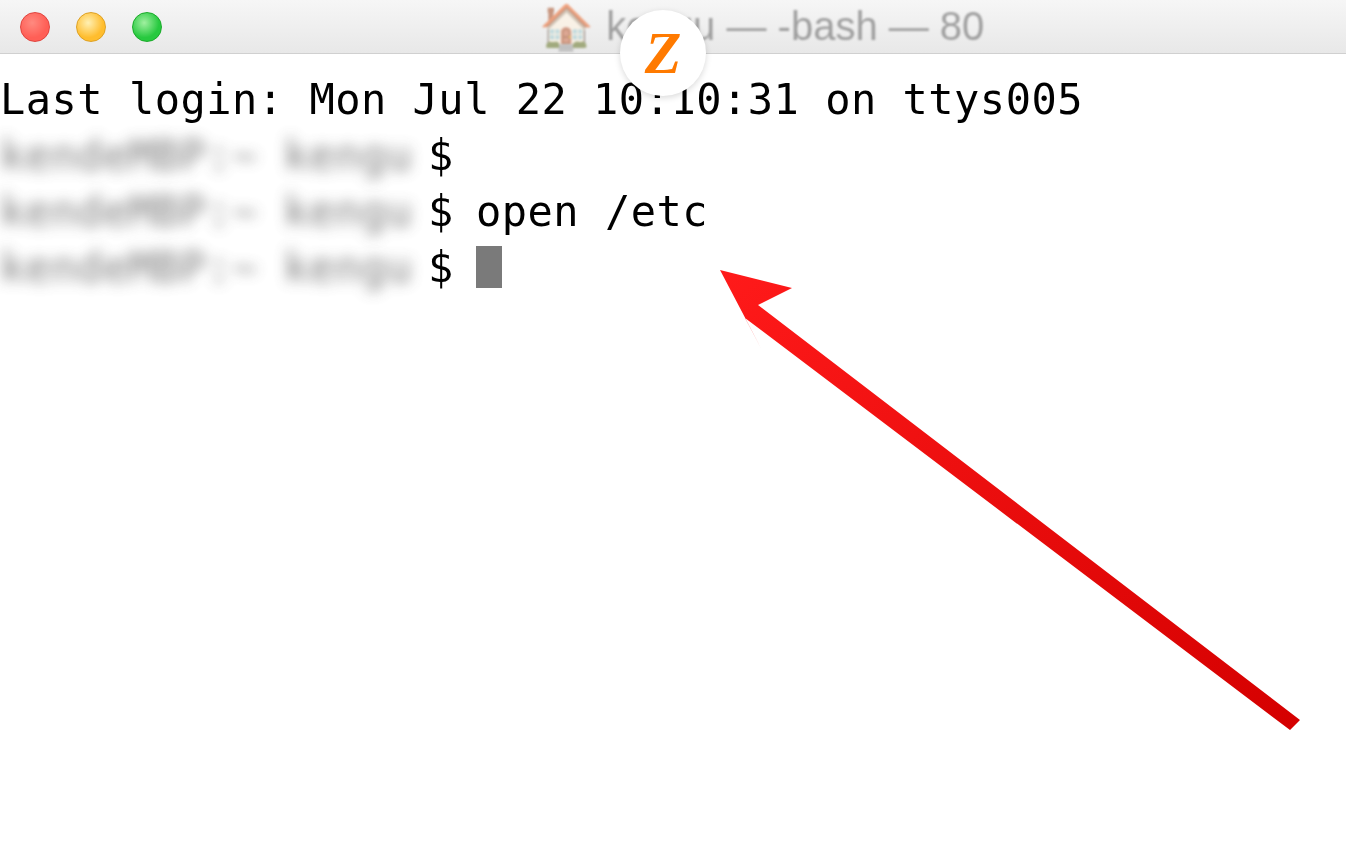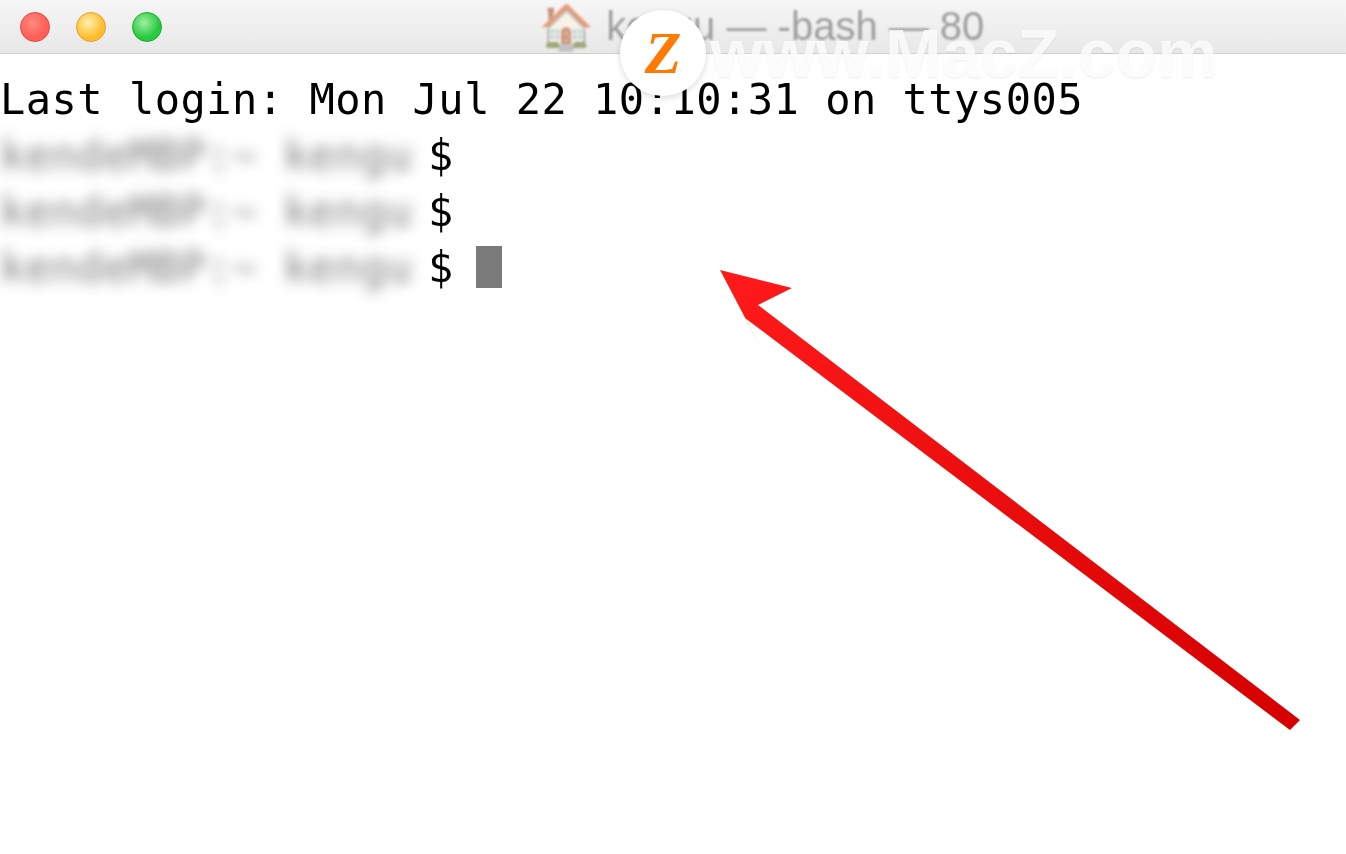--- a/index.html
+++ b/index.html
@@ -144,30 +144,29 @@
     <div class="traffic-light green"></div>
   </div>
   <div class="titlebar-title">
     <span class="home-icon">🏠</span>
     <span>kengu — -bash — 80</span>
   </div>
 </div>
 
 <div class="watermark">
   <div class="watermark-badge">Z</div>
-  <div class="watermark-text">www.MacZ.com</div>
 </div>
 
 <div class="terminal-content">
   <div class="line">Last login: Mon Jul 22 10:10:31 on ttys005</div>
   <div class="line">
     <span class="blurred-prompt">kendeMBP:~ kengu</span><span class="dollar">$</span>
   </div>
   <div class="line">
-    <span class="blurred-prompt">kendeMBP:~ kengu</span><span class="dollar">$</span>
+    <span class="blurred-prompt">kendeMBP:~ kengu</span><span class="dollar">$</span><span>open /etc</span>
   </div>
   <div class="line">
     <span class="blurred-prompt">kendeMBP:~ kengu</span><span class="dollar">$</span><span></span><span class="cursor-block"></span>
   </div>
 </div>
 
 <svg class="arrow-annotation" width="620" height="500" viewBox="0 0 620 500">
   <defs>
     <linearGradient id="redgrad" x1="0%" y1="0%" x2="100%" y2="100%">
       <stop offset="0%" stop-color="#ff1a1a"></stop>

